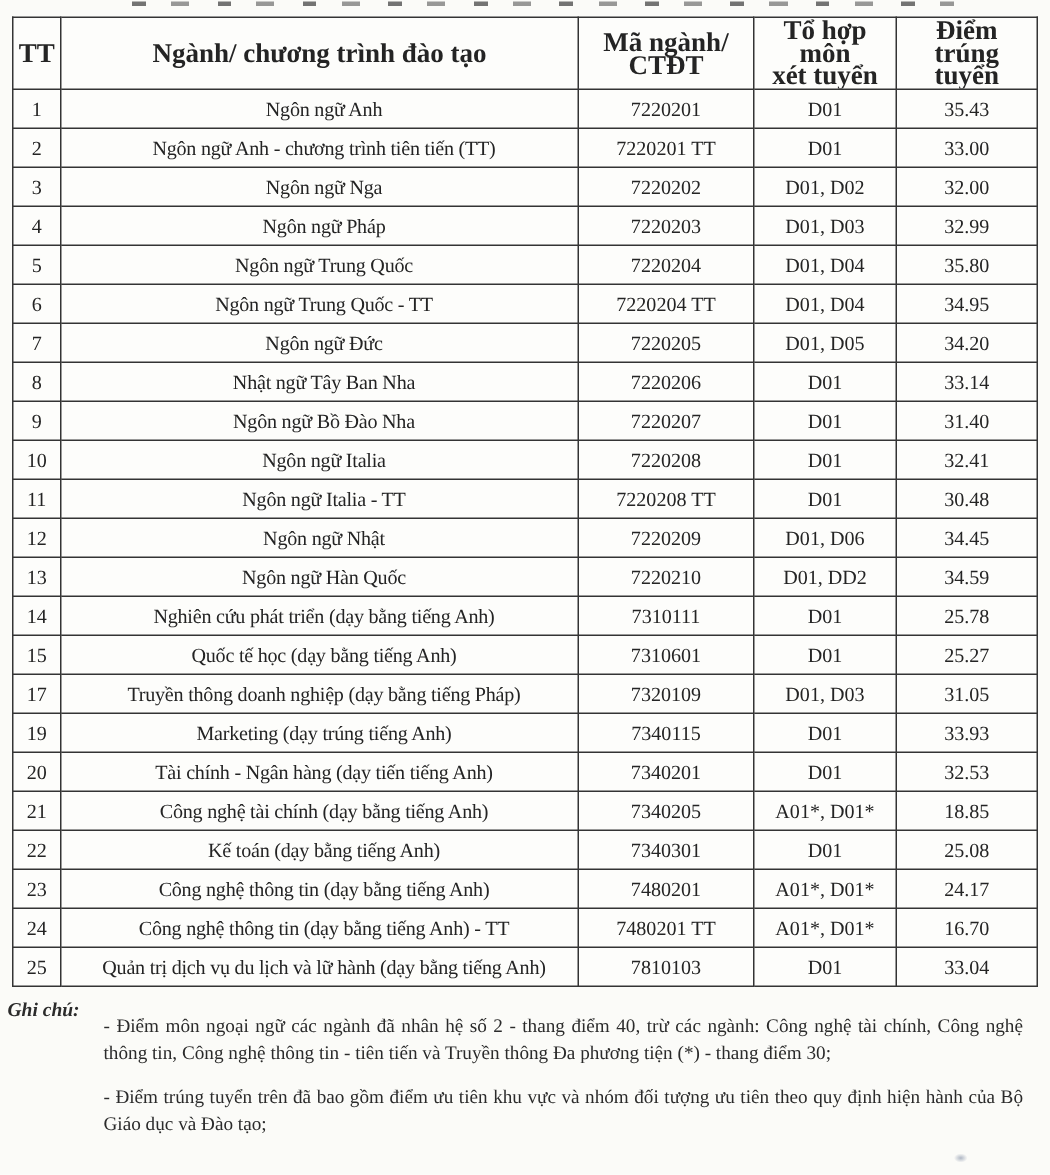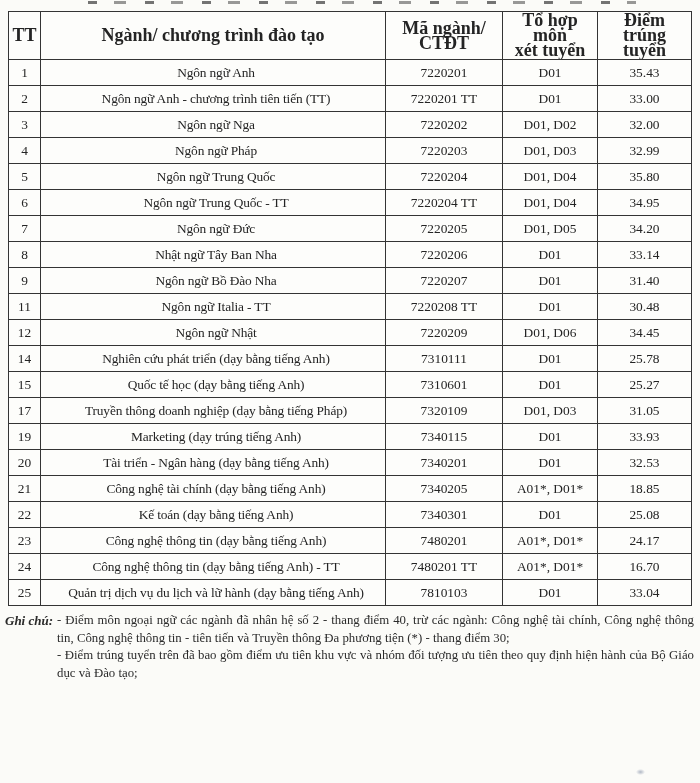--- a/index.html
+++ b/index.html
@@ -62,21 +62,21 @@
     color: #2b2b2b;
   }
   .notes-label {
     width: 52px;
     flex: none;
     font-style: italic;
     font-weight: bold;
     font-size: 13px;
   }
   .notes-body { flex: 1; padding-right: 2px; text-align: justify; }
-  .note { margin: 0; }
+  .note { margin: 12px; }
   .scan-artifact {
     position: absolute; left: 636px; top: 769px; width: 9px; height: 6px;
     background: radial-gradient(closest-side, rgba(100,115,145,.5), transparent);
   }
 </style>
 </head>
 <body>
 
 <div class="page">
 
@@ -167,37 +167,51 @@
   </tr>
 
   <tr>
     <td class="col-tt">9</td>
     <td class="col-name">Ngôn ngữ Bồ Đào Nha</td>
     <td class="col-code">7220207</td>
     <td class="col-combo">D01</td>
     <td class="col-score">31.40</td>
   </tr>
 
+  <tr>
+    <td class="col-tt">10</td>
+    <td class="col-name">Ngôn ngữ Italia</td>
+    <td class="col-code">7220208</td>
+    <td class="col-combo">D01</td>
+    <td class="col-score">32.41</td>
+  </tr>
 
   <tr>
     <td class="col-tt">11</td>
     <td class="col-name">Ngôn ngữ Italia - TT</td>
     <td class="col-code">7220208 TT</td>
     <td class="col-combo">D01</td>
     <td class="col-score">30.48</td>
   </tr>
 
   <tr>
     <td class="col-tt">12</td>
     <td class="col-name">Ngôn ngữ Nhật</td>
     <td class="col-code">7220209</td>
     <td class="col-combo">D01, D06</td>
     <td class="col-score">34.45</td>
   </tr>
 
+  <tr>
+    <td class="col-tt">13</td>
+    <td class="col-name">Ngôn ngữ Hàn Quốc</td>
+    <td class="col-code">7220210</td>
+    <td class="col-combo">D01, DD2</td>
+    <td class="col-score">34.59</td>
+  </tr>
 
   <tr>
     <td class="col-tt">14</td>
     <td class="col-name">Nghiên cứu phát triển (dạy bằng tiếng Anh)</td>
     <td class="col-code">7310111</td>
     <td class="col-combo">D01</td>
     <td class="col-score">25.78</td>
   </tr>
 
   <tr>
@@ -221,21 +235,21 @@
   <tr>
     <td class="col-tt">19</td>
     <td class="col-name">Marketing (dạy trúng tiếng Anh)</td>
     <td class="col-code">7340115</td>
     <td class="col-combo">D01</td>
     <td class="col-score">33.93</td>
   </tr>
 
   <tr>
     <td class="col-tt">20</td>
-    <td class="col-name">Tài triển - Ngân hàng (dạy bằng tiếng Anh)</td>
+    <td class="col-name">Tài chính - Ngân hàng (dạy tiến tiếng Anh)</td>
     <td class="col-code">7340201</td>
     <td class="col-combo">D01</td>
     <td class="col-score">32.53</td>
   </tr>
 
   <tr>
     <td class="col-tt">21</td>
     <td class="col-name">Công nghệ tài chính (dạy bằng tiếng Anh)</td>
     <td class="col-code">7340205</td>
     <td class="col-combo">A01*, D01*</td>

